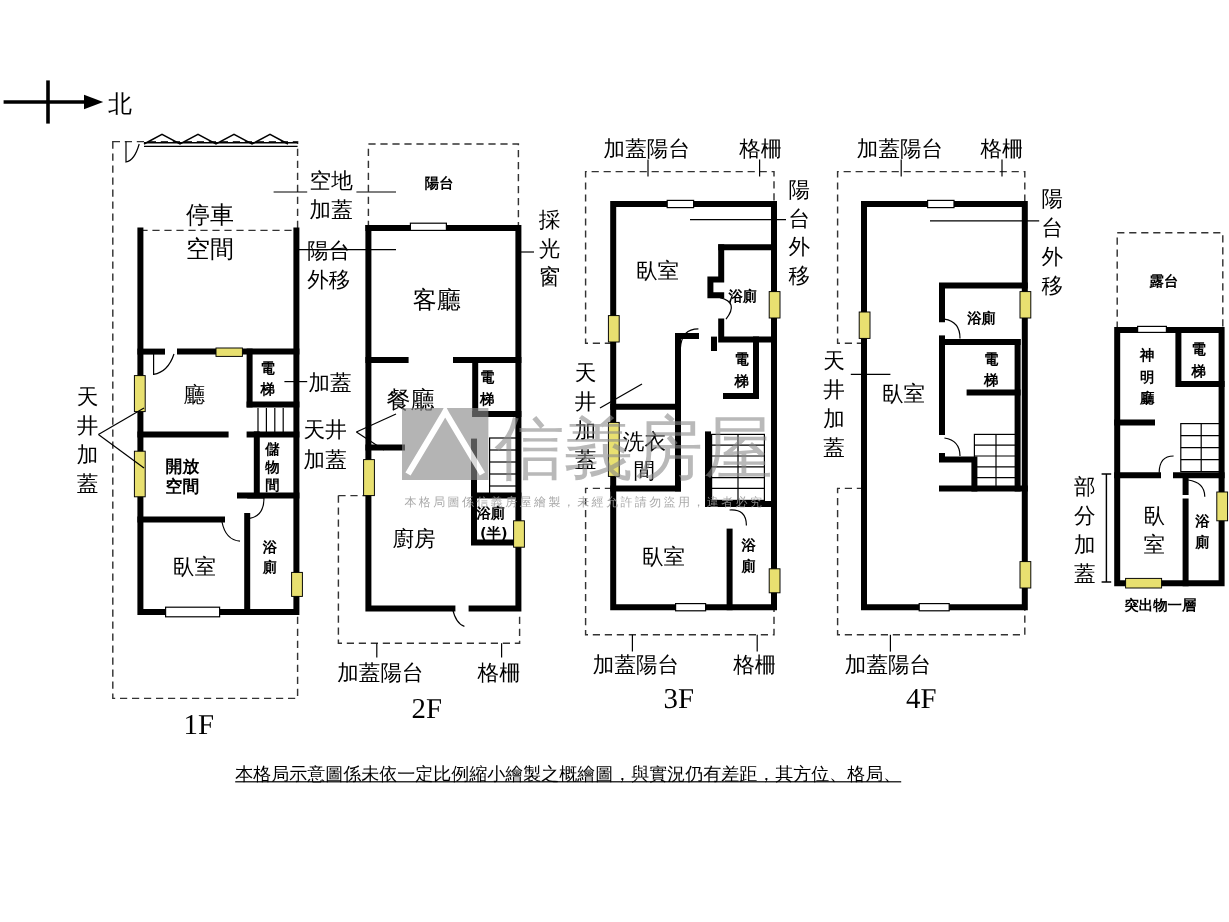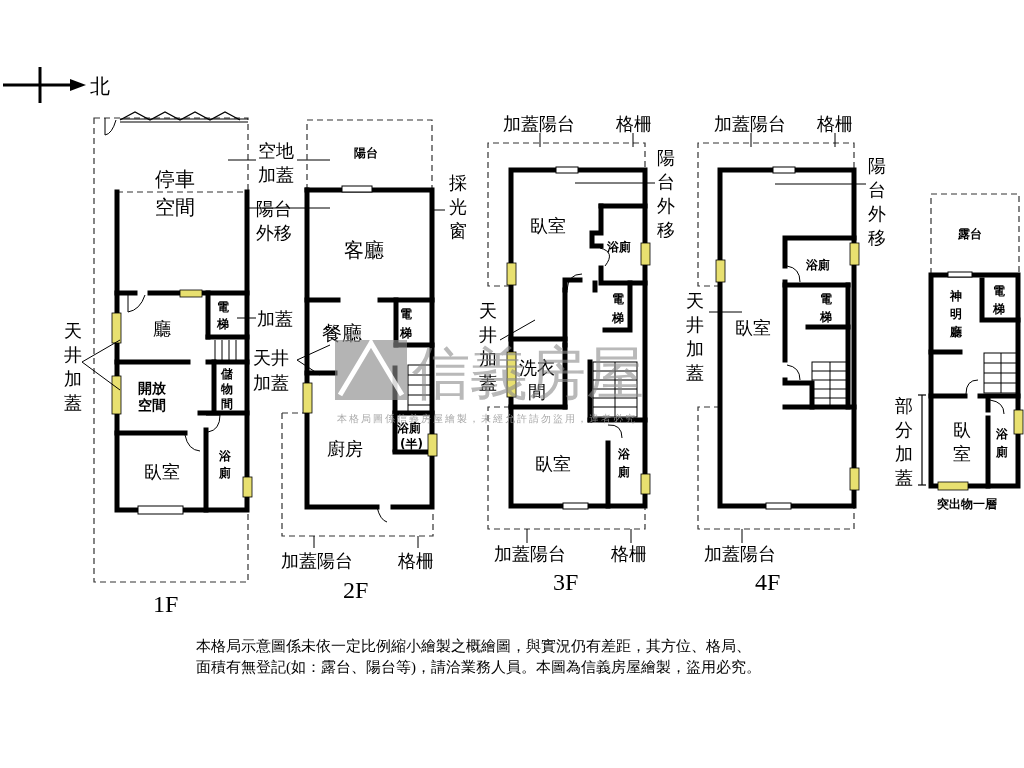--- a/index.html
+++ b/index.html
@@ -15,21 +15,21 @@
   .stair{ stroke:#000; stroke-width:1; fill:none; }
   .lbl-big  { font-size:20px; font-family:"DejaVu Serif","Liberation Serif", serif; }
   .lbl-mid  { font-size:18px; font-family:"DejaVu Serif","Liberation Serif", serif; }
   .lbl-sm   { font-size:14px; font-family:"DejaVu Sans","Liberation Sans", sans-serif; font-weight:bold; }
   .lbl-xs   { font-size:12px; font-family:"DejaVu Sans","Liberation Sans", sans-serif; font-weight:bold; }
   .floor    { font-size:24px; font-family:"Liberation Serif","DejaVu Serif", serif; }
   .wm-text  { font-size:10px; fill:#9a9a9a; font-family:"DejaVu Sans","Liberation Sans", sans-serif; letter-spacing:2px; }
   .wm-big   { font-size:58px; fill:#8a8a8a; opacity:0.7; font-family:"DejaVu Sans","Liberation Sans", sans-serif; }
   #disclaimer { position:absolute; left:196px; top:636px; width:640px;
                 font-size:15px; line-height:21px; font-family:"Liberation Serif","DejaVu Serif", serif; }
-  #disclaimer div { white-space:nowrap; }
+  #disclaimer div { white-space:nowrap;text-decoration:underline; }
 </style>
 </head>
 <body>
 
 <svg width="1024" height="768" viewBox="0 0 1024 768">
 
   <g>
     <line x1="3" y1="85" x2="72" y2="85" stroke="#000" stroke-width="3"></line>
     <line x1="40" y1="67" x2="40" y2="103" stroke="#000" stroke-width="3"></line>
     <polygon points="70,79 86,85 70,91" fill="#000"></polygon>
@@ -312,14 +312,13 @@
   <g opacity="0.85">
     <rect x="335" y="340" width="72" height="60" fill="#8a8a8a" opacity="0.75"></rect>
     <path d="M340,395 Q370,345 371,343 Q372,345 402,395" stroke="#fff" stroke-width="5" fill="none"></path>
     <text x="412" y="393" class="wm-big">信義房屋</text>
     <text x="337" y="422" class="wm-text">本格局圖係信義房屋繪製，未經允許請勿盜用，違者必究</text>
   </g>
 </svg>
 
 <div id="disclaimer">
   <div>本格局示意圖係未依一定比例縮小繪製之概繪圖，與實況仍有差距，其方位、格局、</div>
-  <div>面積有無登記(如：露台、陽台等)，請洽業務人員。本圖為信義房屋繪製，盜用必究。</div>
 </div>
 
 </body></html>

